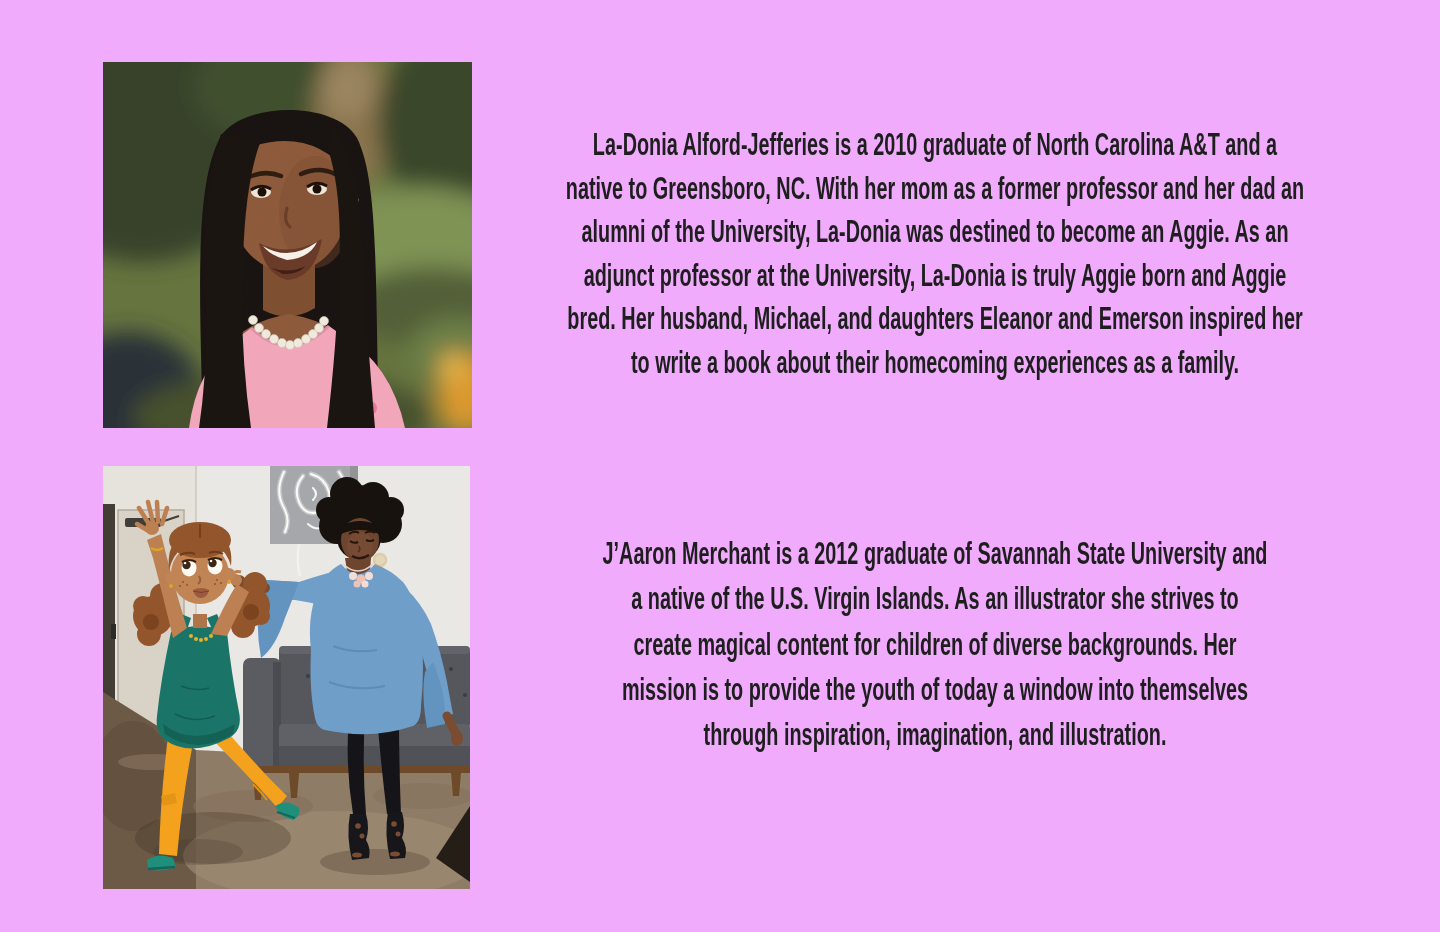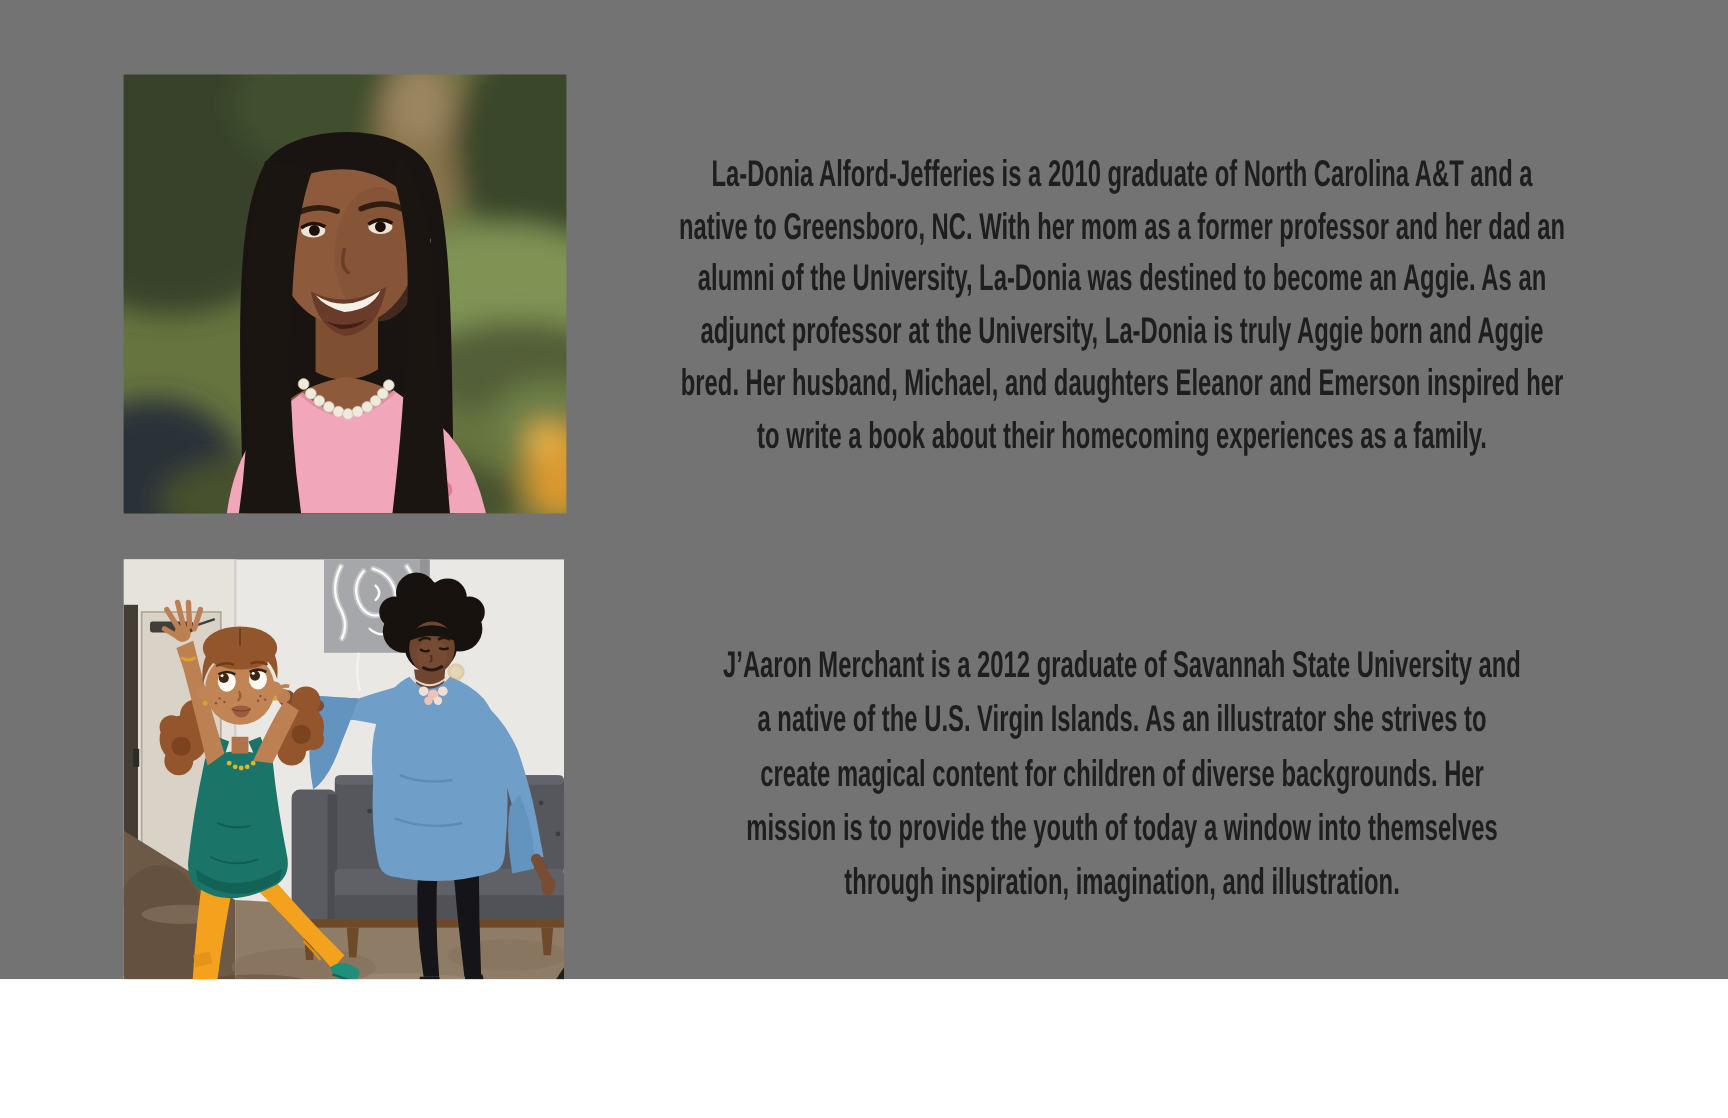--- a/index.html
+++ b/index.html
@@ -1,17 +1,17 @@
 <!DOCTYPE html>
 <html><head>
 <meta charset="utf-8">
 <style>
   html,body{margin:0;padding:0;background:#ffffff;}
   .canvas{
-    position:relative;width:1440px;height:816px;background:#737373;overflow:hidden;
+    position:relative;width:1440px;height:932px;background:#f0abfc;overflow:hidden;
     font-family:"Liberation Sans",sans-serif;
   }
   figure.photo{position:absolute;margin:0;padding:0;}
   figure.photo svg{display:block;width:100%;height:100%;}
   .photo-1{left:103px;top:62px;width:369px;height:366px;}
   .photo-2{left:103px;top:466px;width:367px;height:423px;}
   .bio{
     position:absolute;left:305px;width:1260px;
     transform:scaleX(0.64);
     color:#1e1e1e;font-weight:700;text-align:center;

